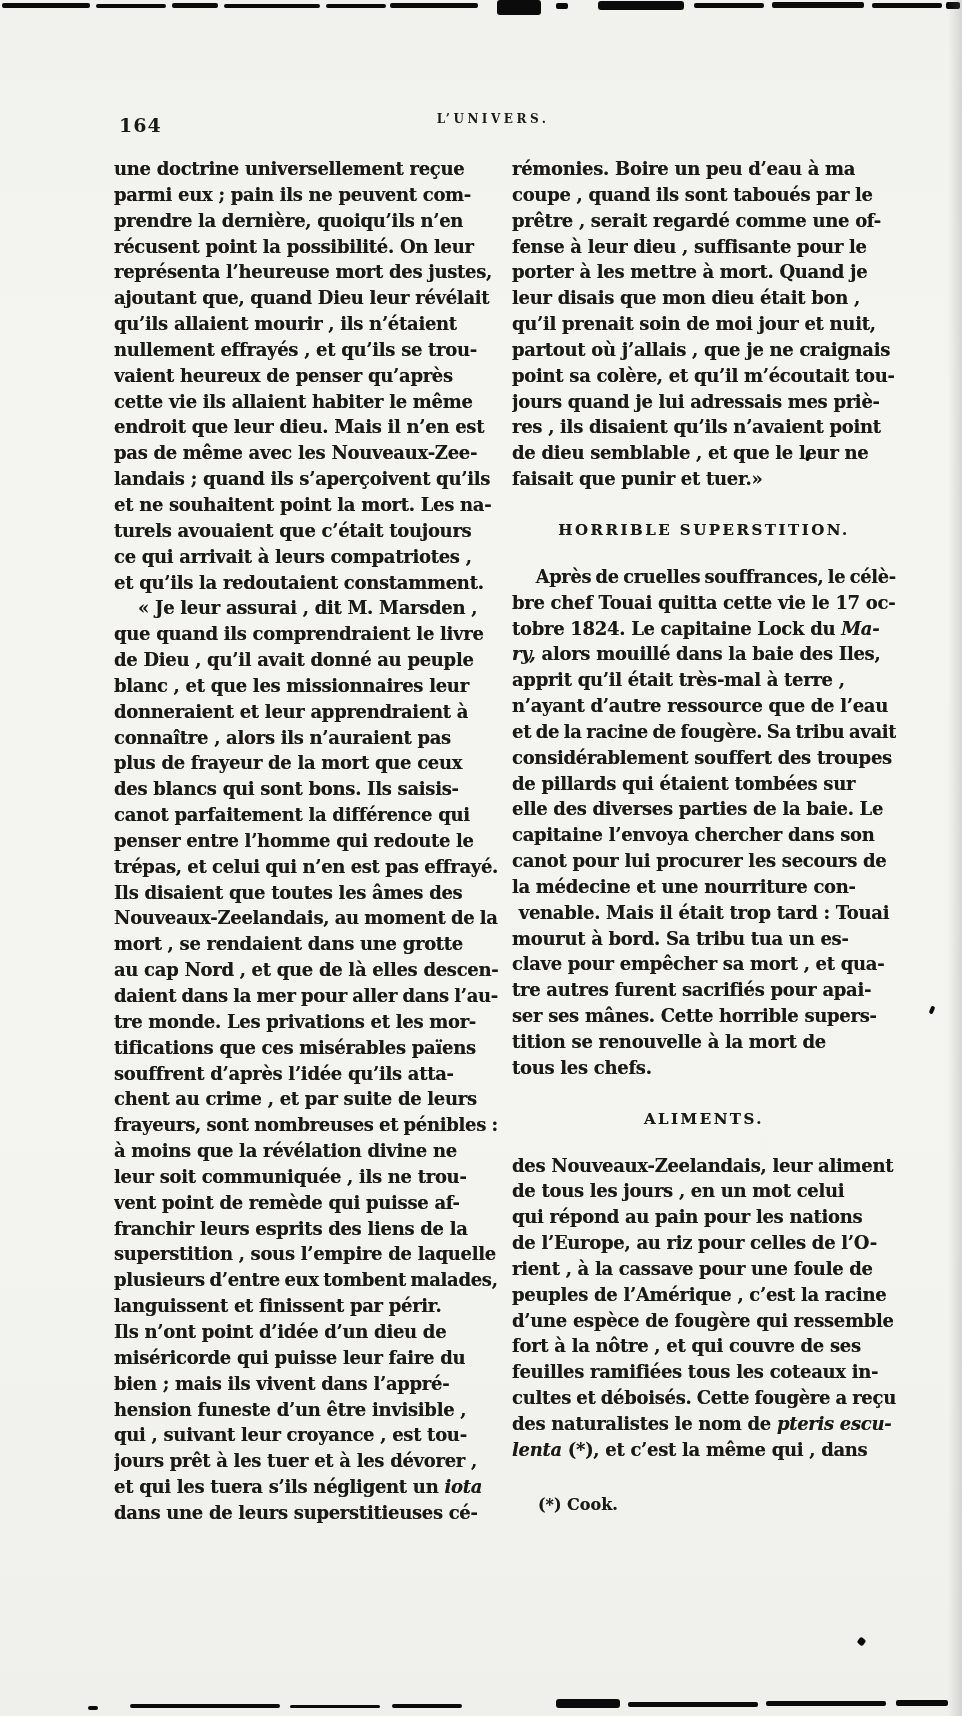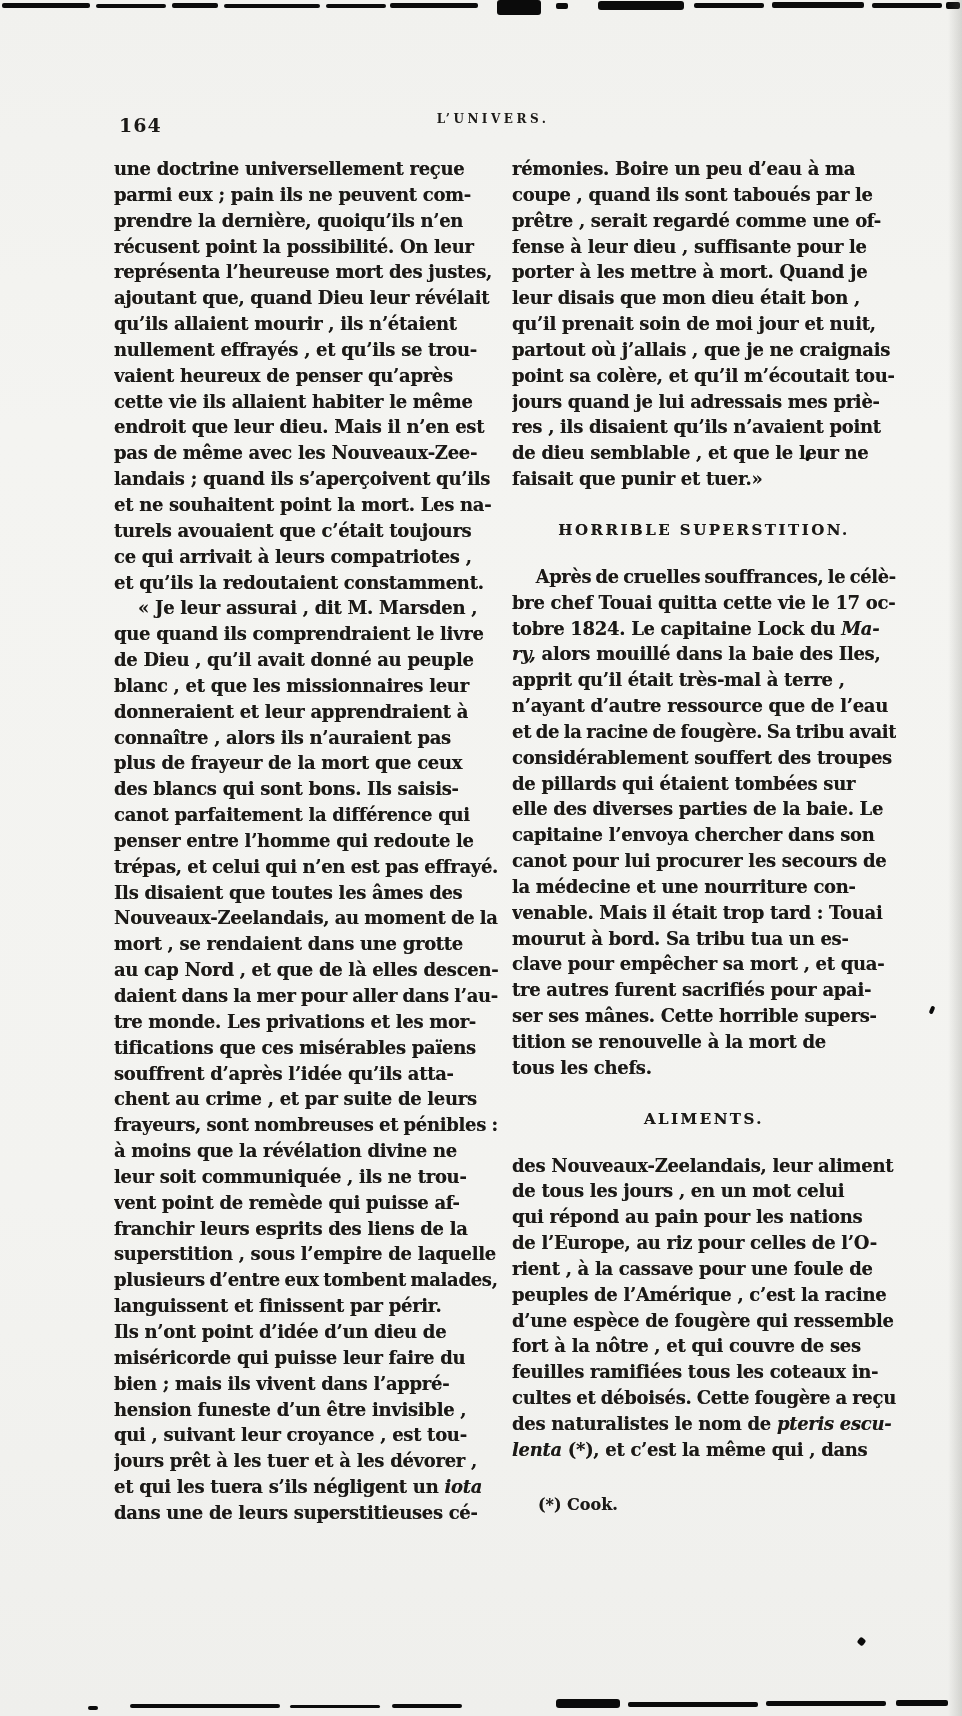--- a/index.html
+++ b/index.html
@@ -182,21 +182,21 @@
         <div class="line" style="word-spacing: 0px;"><i>ry,</i> alors mouillé dans la baie des Iles,</div>
         <div class="line" style="word-spacing: 0px;">apprit qu’il était très-mal à terre ,</div>
         <div class="line" style="word-spacing: 0px;">n’ayant d’autre ressource que de l’eau</div>
         <div class="line" style="word-spacing: -1.375px;">et de la racine de fougère. Sa tribu avait</div>
         <div class="line" style="word-spacing: 0px;">considérablement souffert des troupes</div>
         <div class="line" style="word-spacing: 0px;">de pillards qui étaient tombées sur</div>
         <div class="line" style="word-spacing: 0px;">elle des diverses parties de la baie. Le</div>
         <div class="line" style="word-spacing: 0px;">capitaine l’envoya chercher dans son</div>
         <div class="line" style="word-spacing: 0px;">canot pour lui procurer les secours de</div>
         <div class="line" style="word-spacing: 0px;">la médecine et une nourriture con-</div>
-        <div class="line" style="word-spacing: 0px;">venable. Mais il était trop tard : Touai</div>
+        <div class="line" style="word-spacing: 0px; text-align: center;">venable. Mais il était trop tard : Touai</div>
         <div class="line" style="word-spacing: 0px;">mourut à bord. Sa tribu tua un es-</div>
         <div class="line" style="word-spacing: 0px;">clave pour empêcher sa mort , et qua-</div>
         <div class="line" style="word-spacing: 0px;">tre autres furent sacrifiés pour apai-</div>
         <div class="line" style="word-spacing: 0px;">ser ses mânes. Cette horrible supers-</div>
         <div class="line" style="word-spacing: 0px;">tition se renouvelle à la mort de</div>
         <div class="line">tous les chefs.</div>
         <div class="heading">ALIMENTS.</div>
         <div class="line" style="word-spacing: 0px;">des Nouveaux-Zeelandais, leur aliment</div>
         <div class="line" style="word-spacing: 0px;">de tous les jours , en un mot celui</div>
         <div class="line" style="word-spacing: 0px;">qui répond au pain pour les nations</div>

